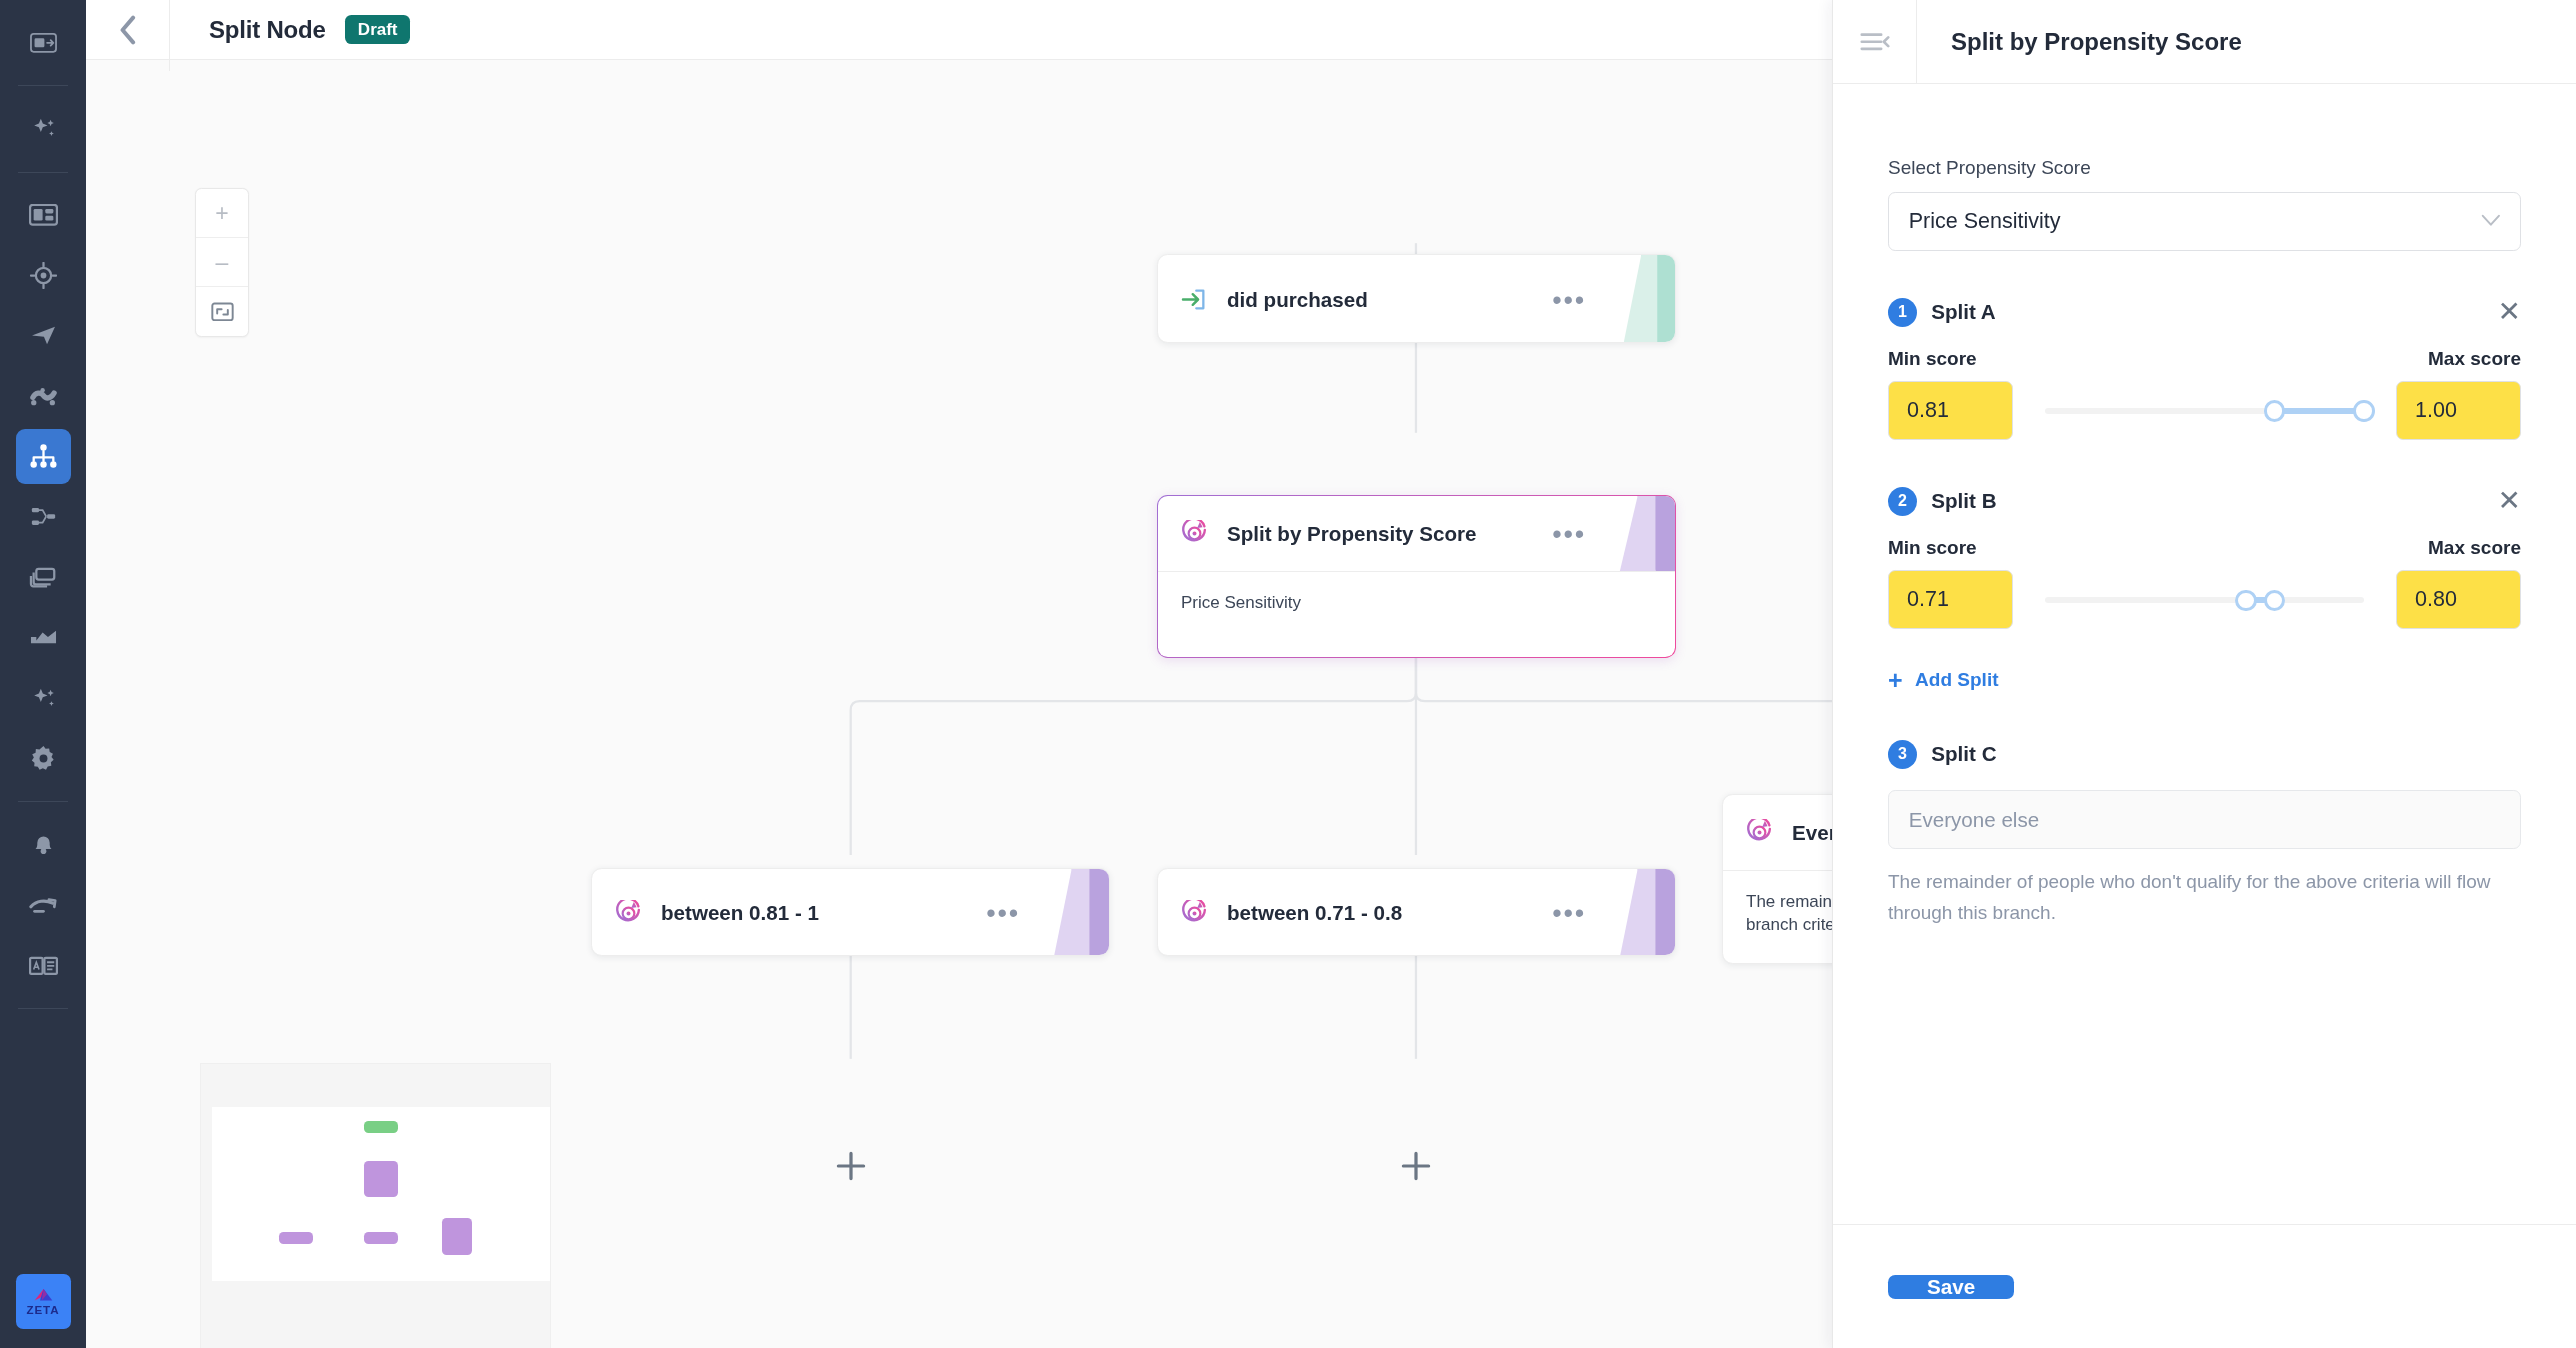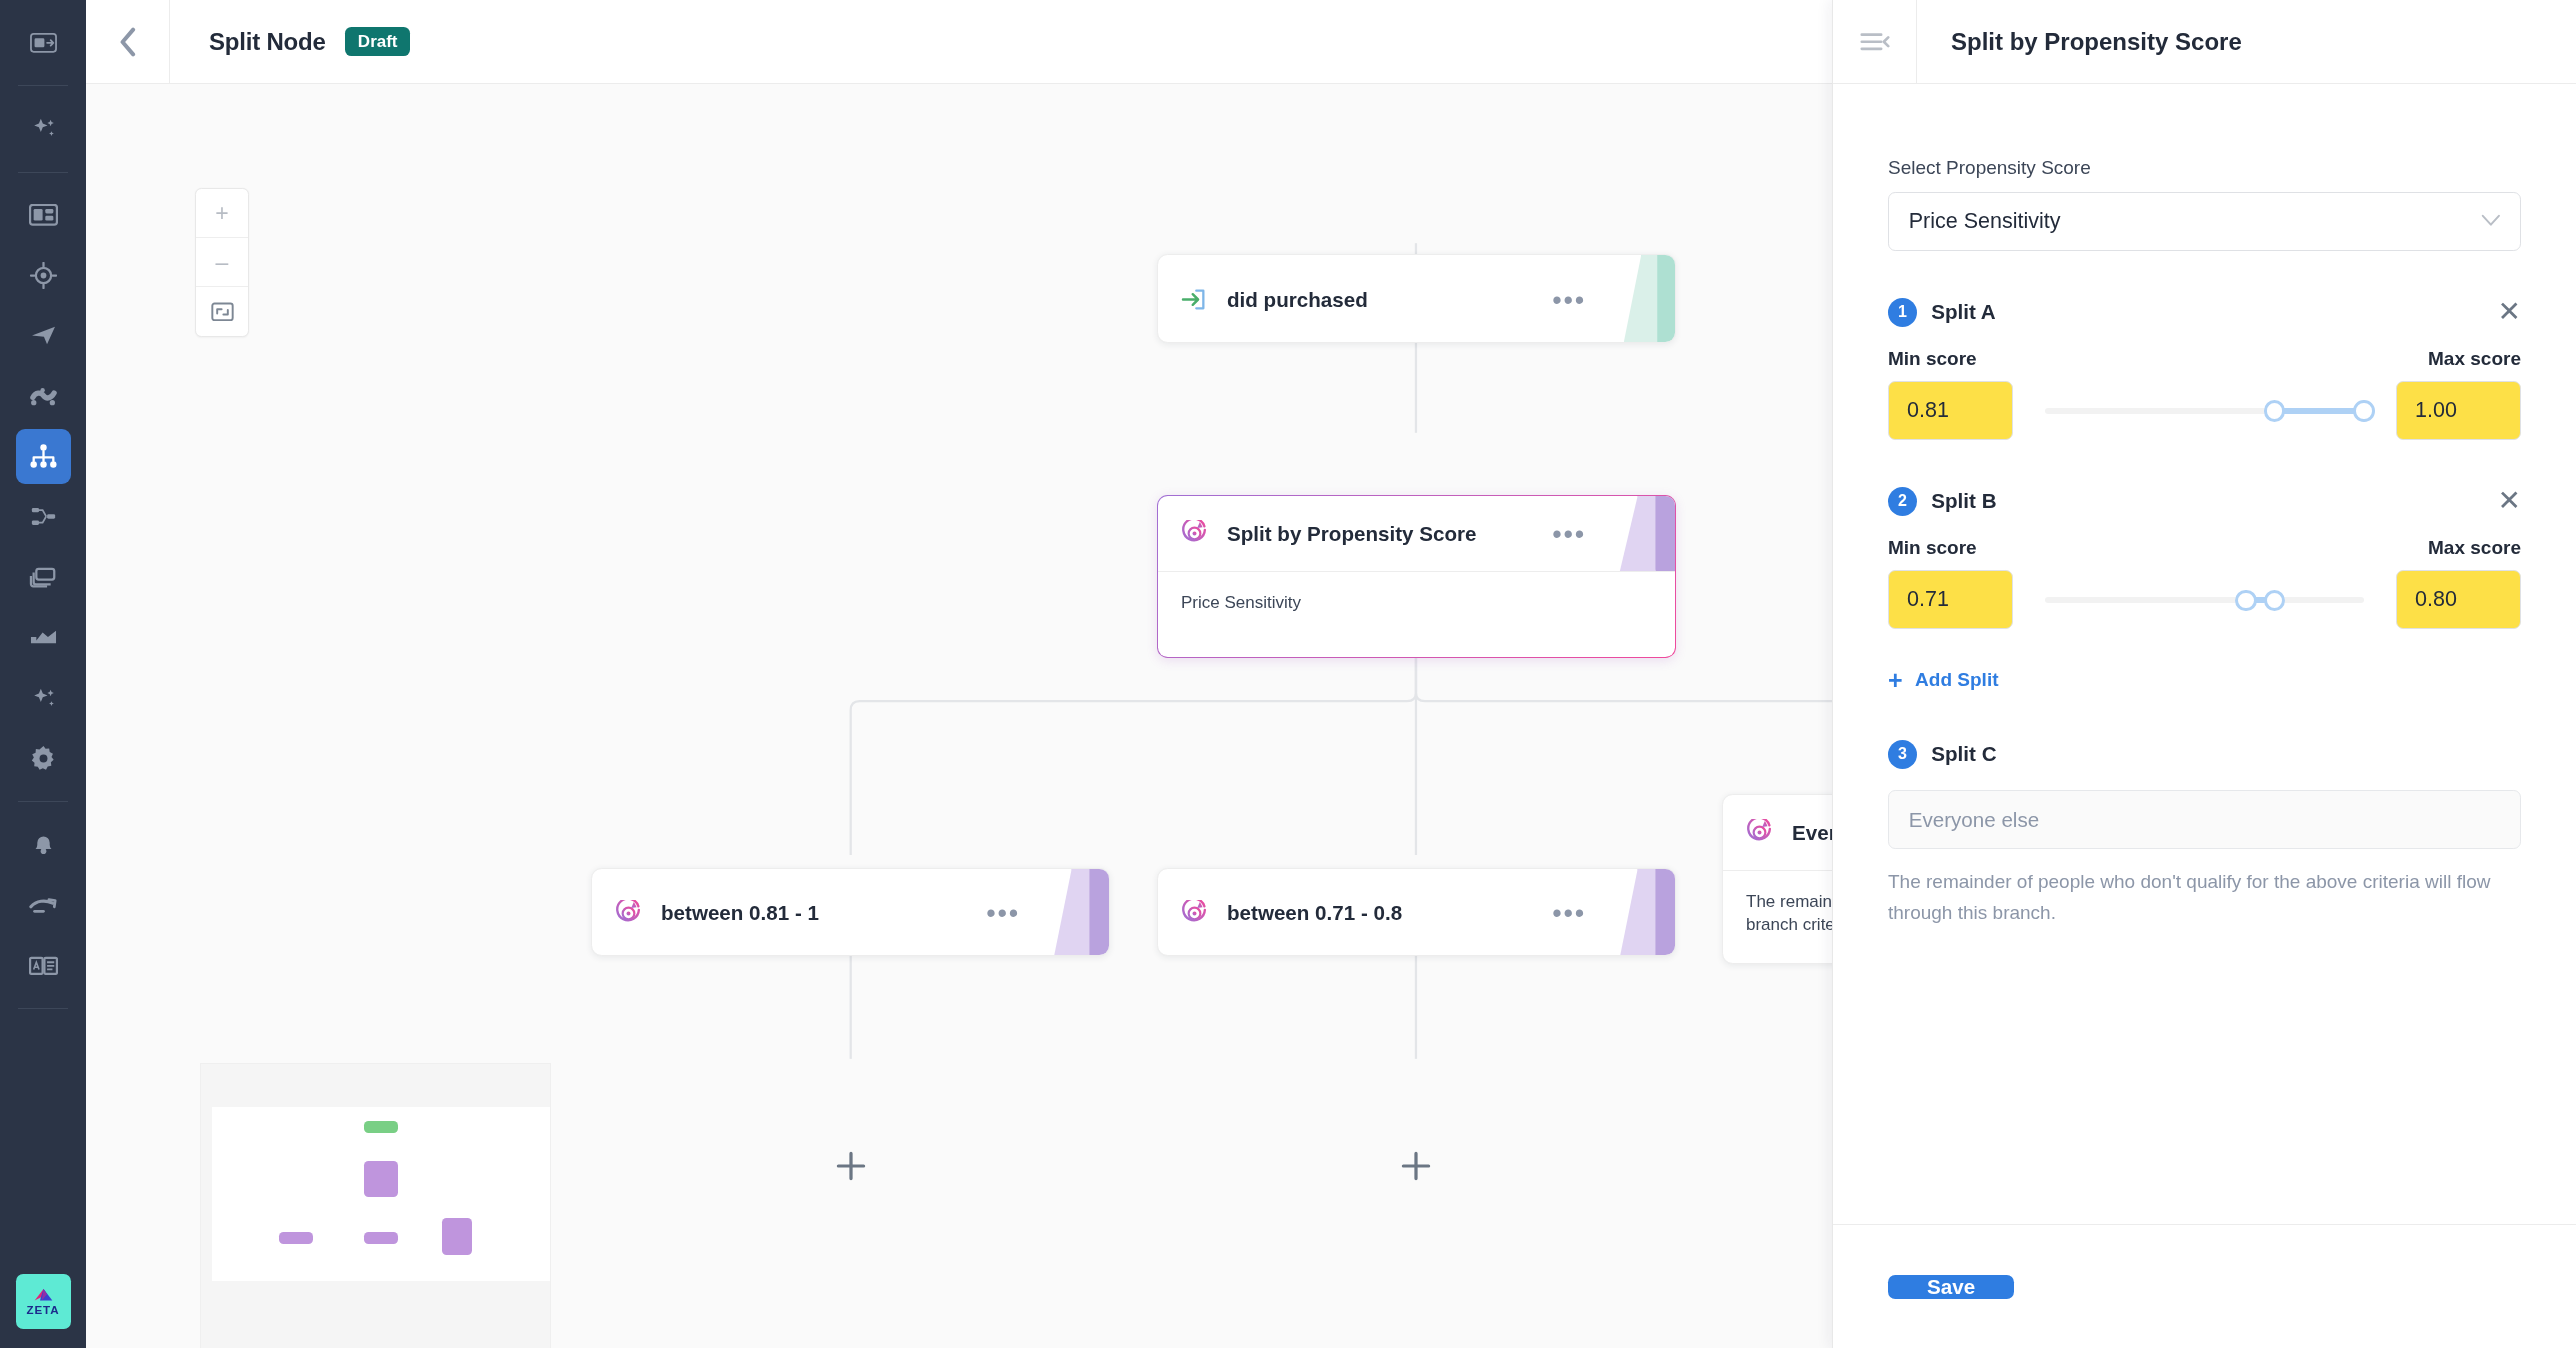--- a/index.html
+++ b/index.html
@@ -23,35 +23,35 @@
     width: 55px; height: 55px; margin: 2.7px 0;
     border-radius: 9px;
     display: flex; align-items: center; justify-content: center;
     cursor: pointer;
   }
   .rail-btn svg { display: block; }
   .rail-btn.active { background: #3a78d1; }
   .rail-sep { width: 50px; height: 0.9px; background: #3d4759; margin: 12.5px 0; }
   .rail-spacer { flex: 1 1 auto; }
   .zeta-logo {
-    width: 55px; height: 55px; background: #5eead4; border-radius: 7.2px;
+    width: 55px; height: 55px; background: #3b82f6; border-radius: 7.2px;
     margin-bottom: 19.7px;
     display:flex; flex-direction:column; align-items:center; justify-content:center;
   }
   .zeta-mark { width: 23px; height: 14.3px; position: relative; }
   .zeta-word {
     font-size: 11.6px; font-weight: bold; letter-spacing: 0.9px;
     color: #1c2b8c; margin-top: 0.9px;
   }
 
   
   .main { flex: 1 1 auto; position: relative; height: 1349px; background: #fafafa; }
 
   .topbar {
-    height: 84px; background: #ffffff;
+    height: 60px; background: #ffffff;
     border-bottom: 0.9px solid #ececec;
     display: flex; align-items: center;
     position: relative; z-index: 30;
   }
   .back-btn {
     width: 84px; height: 83px; display:flex; align-items:center; justify-content:center;
     border-right: 0.9px solid #ececec; cursor: pointer;
   }
   .topbar-title {
     font-size: 24px; font-weight: bold; color: #232b3a;

